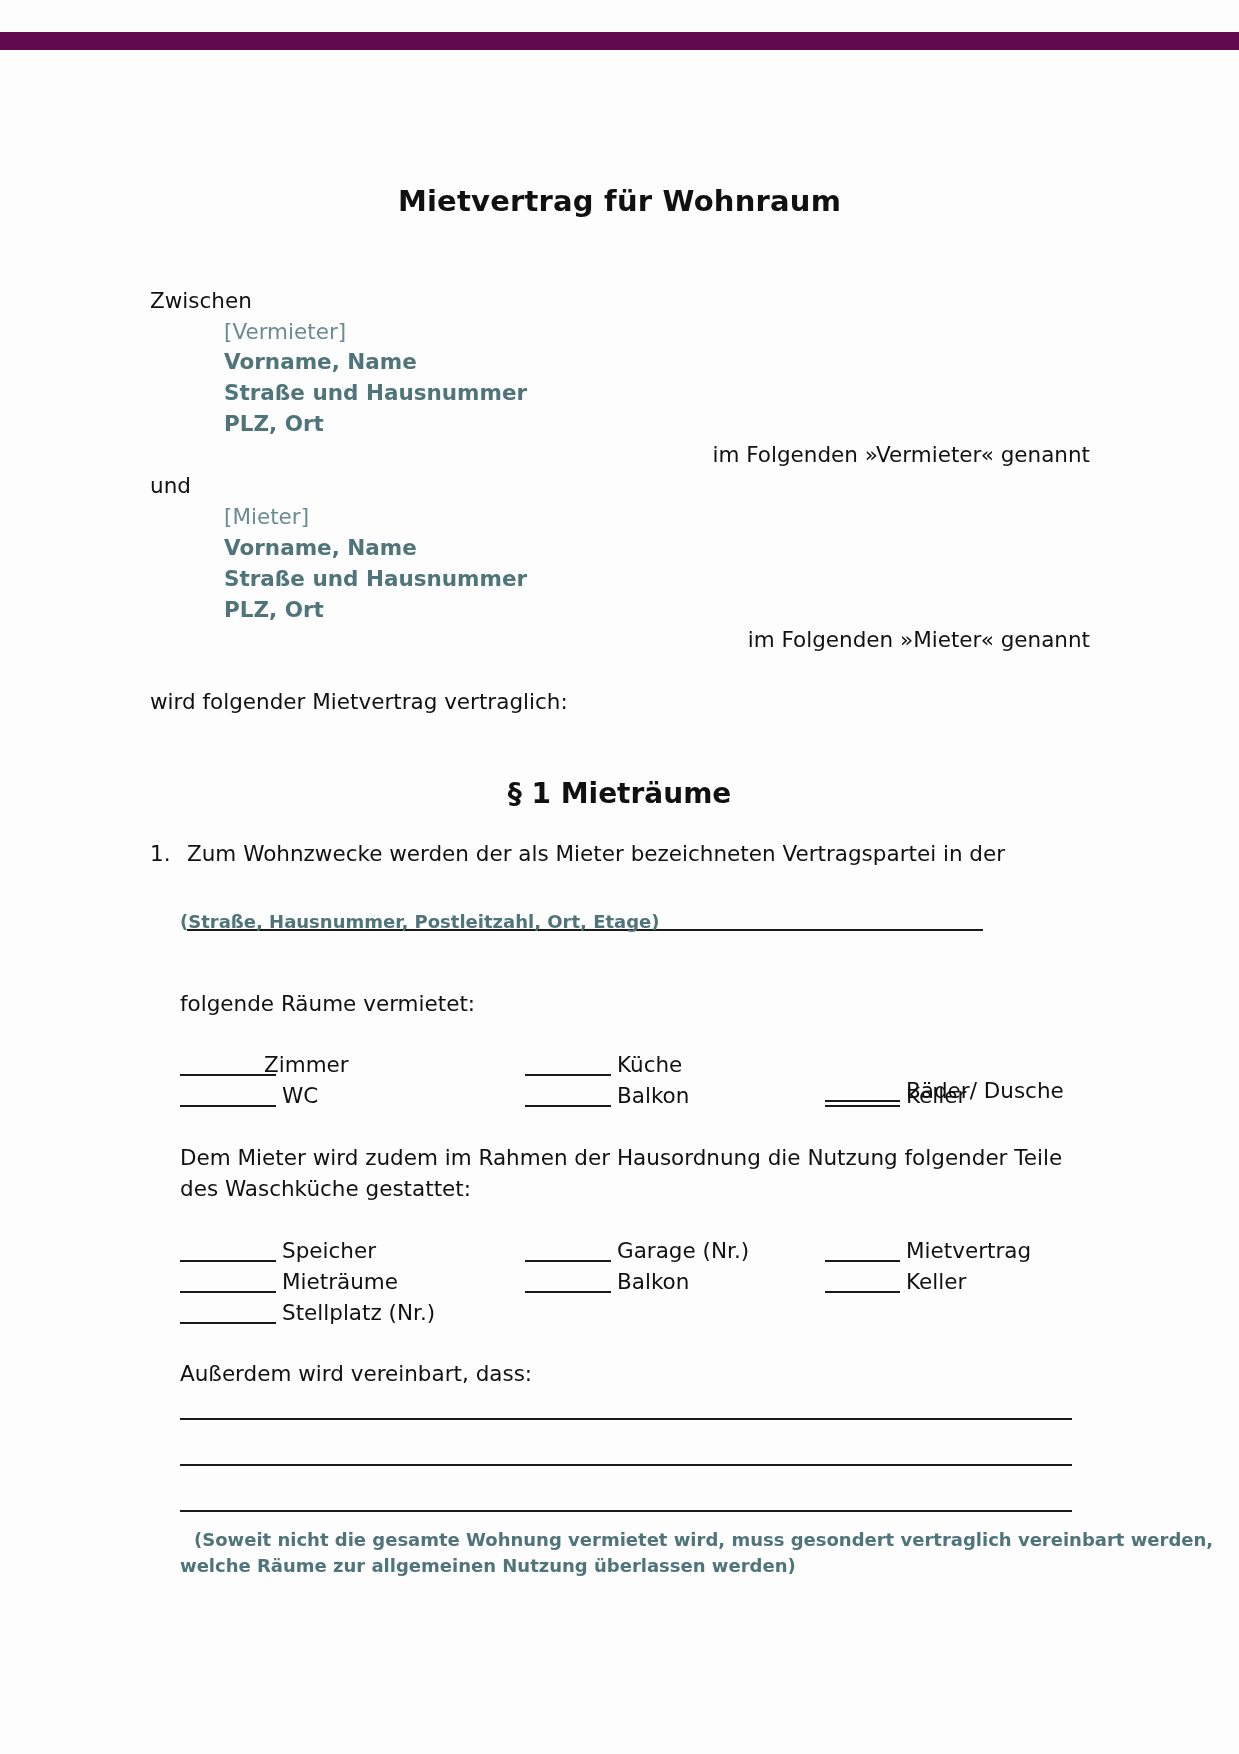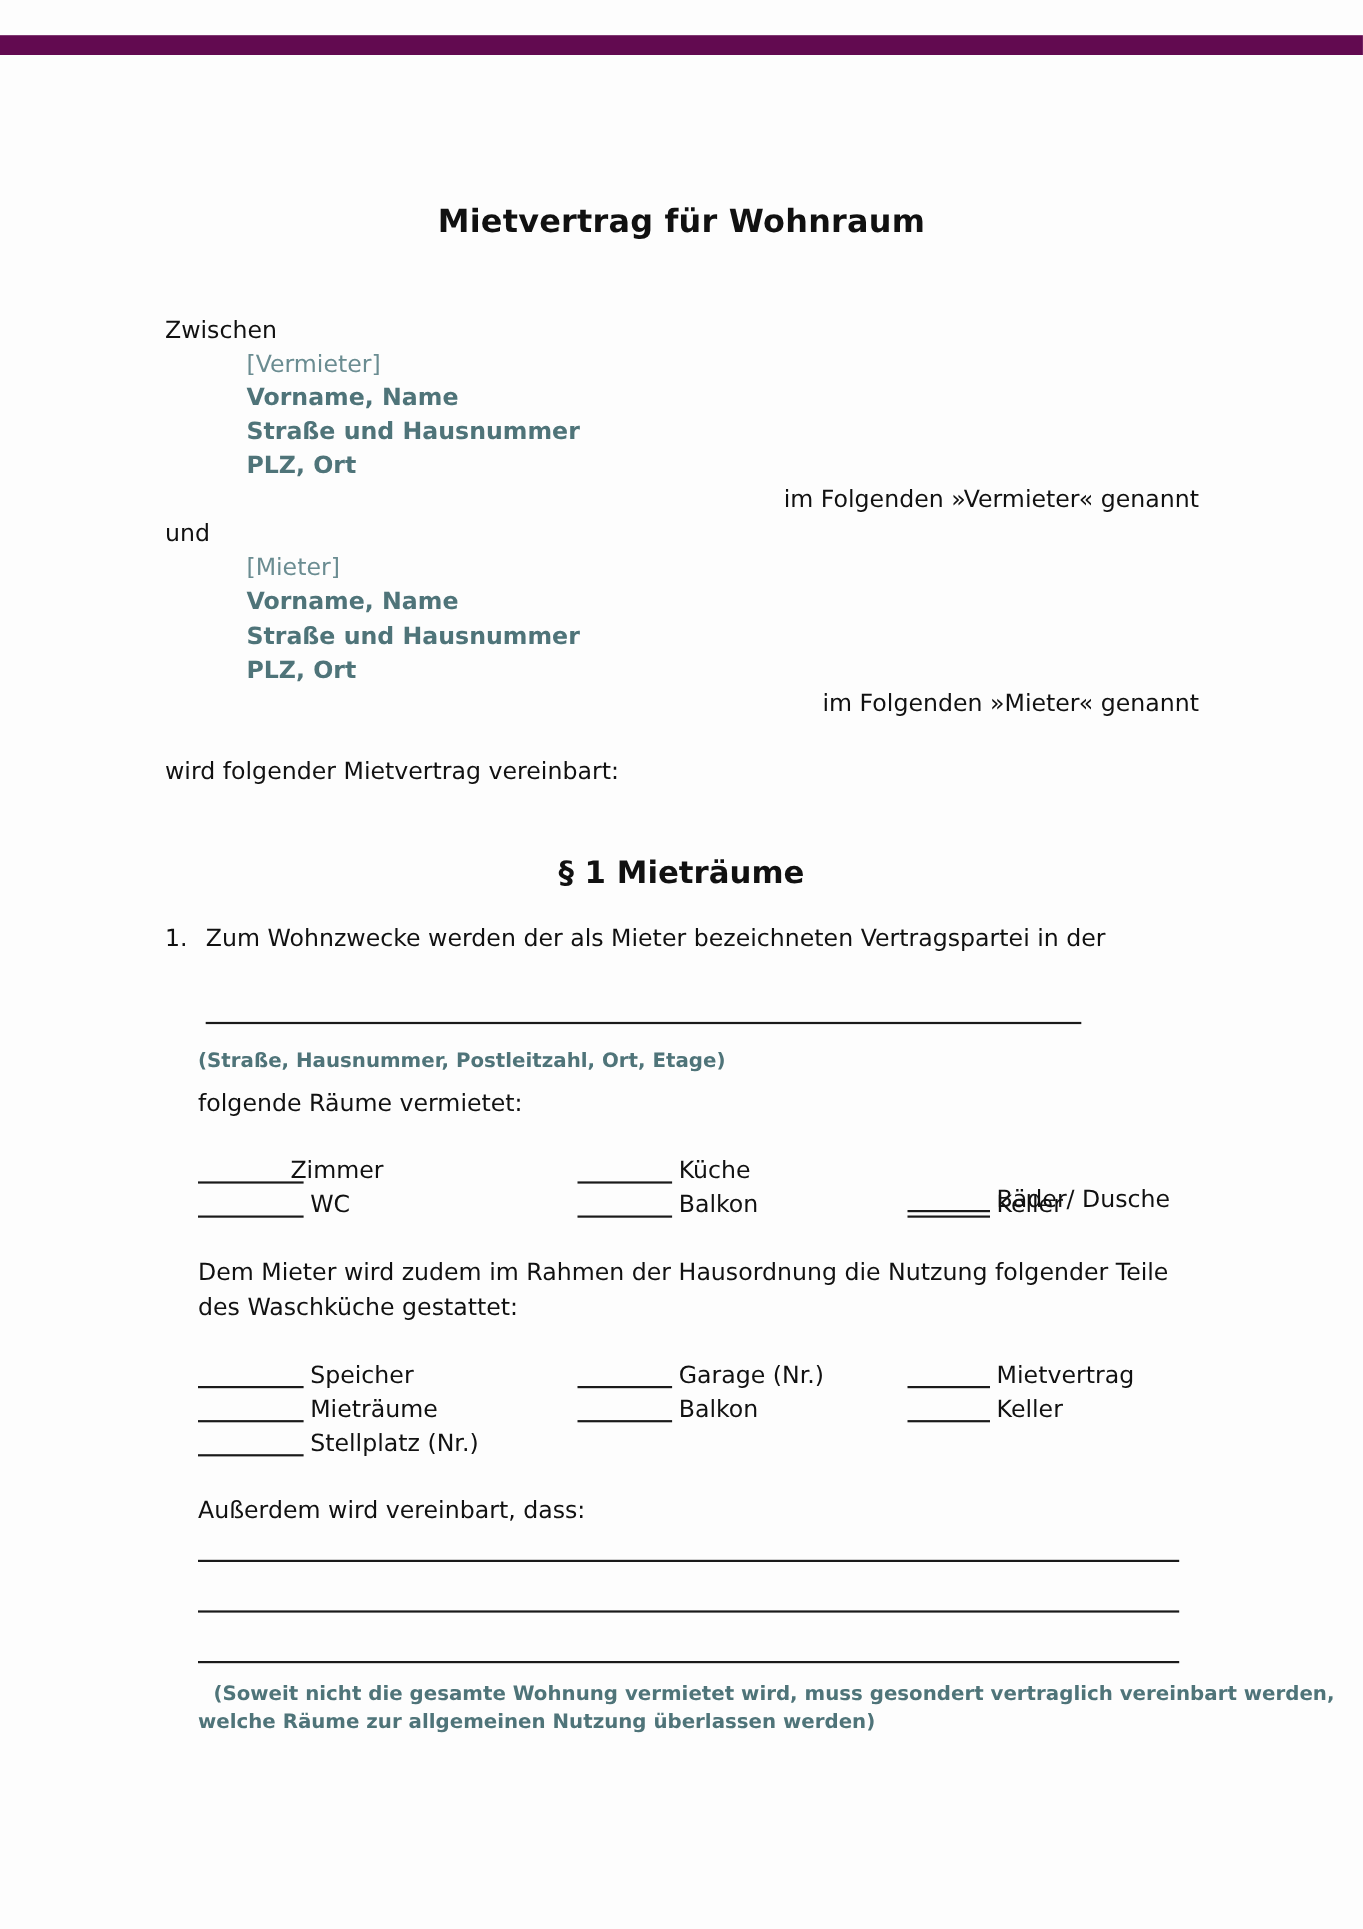--- a/index.html
+++ b/index.html
@@ -33,29 +33,29 @@
 <div class="abs t teal-b" style="left:224px; top:408px;">PLZ, Ort</div>
 <div class="abs t right" style="right:149px; top:439px;">im Folgenden »Vermieter« genannt</div>
 
 <div class="abs t" style="left:150px; top:470px;">und</div>
 <div class="abs t placeholder" style="left:224px; top:501px;">[Mieter]</div>
 <div class="abs t teal-b" style="left:224px; top:532px;">Vorname, Name</div>
 <div class="abs t teal-b" style="left:224px; top:563px;">Straße und Hausnummer</div>
 <div class="abs t teal-b" style="left:224px; top:594px;">PLZ, Ort</div>
 <div class="abs t right" style="right:149px; top:624px;">im Folgenden »Mieter« genannt</div>
 
-<div class="abs t" style="left:150px; top:686px;">wird folgender Mietvertrag vereinbart:</div>
+<div class="abs t" style="left:150px; top:686px;">wird folgender Mietvertrag vertraglich:</div>
 
 <div class="abs heading t" style="top:778px;">§ 1 Mieträume</div>
 
 <div class="abs t" style="left:150px; top:838px;">1.</div>
 <div class="abs t" style="left:187px; top:838px;">Zum Wohnzwecke werden der als Mieter bezeichneten Vertragspartei in der</div>
 
 <div class="uline" style="left:187px; top:929px; width:796px;"></div>
-<div class="abs note" style="left:180px; top:952px;">(Straße, Hausnummer, Postleitzahl, Ort, Etage)</div>
+<div class="abs note" style="left:180px; top:909px;">(Straße, Hausnummer, Postleitzahl, Ort, Etage)</div>
 
 <div class="abs t" style="left:180px; top:988px;">folgende Räume vermietet:</div>
 
 <div class="room" style="left:180px; top:1049px; width:300px; height:31px;">
   <div class="line" style="left:0; width:96px;"></div>
   <div class="label" style="left:84px; top:0;">Zimmer</div>
 </div>
 <div class="room" style="left:525px; top:1049px; width:300px; height:31px;">
   <div class="line" style="left:0; width:86px;"></div>
   <div class="label" style="left:92px; top:0;">Küche</div>

